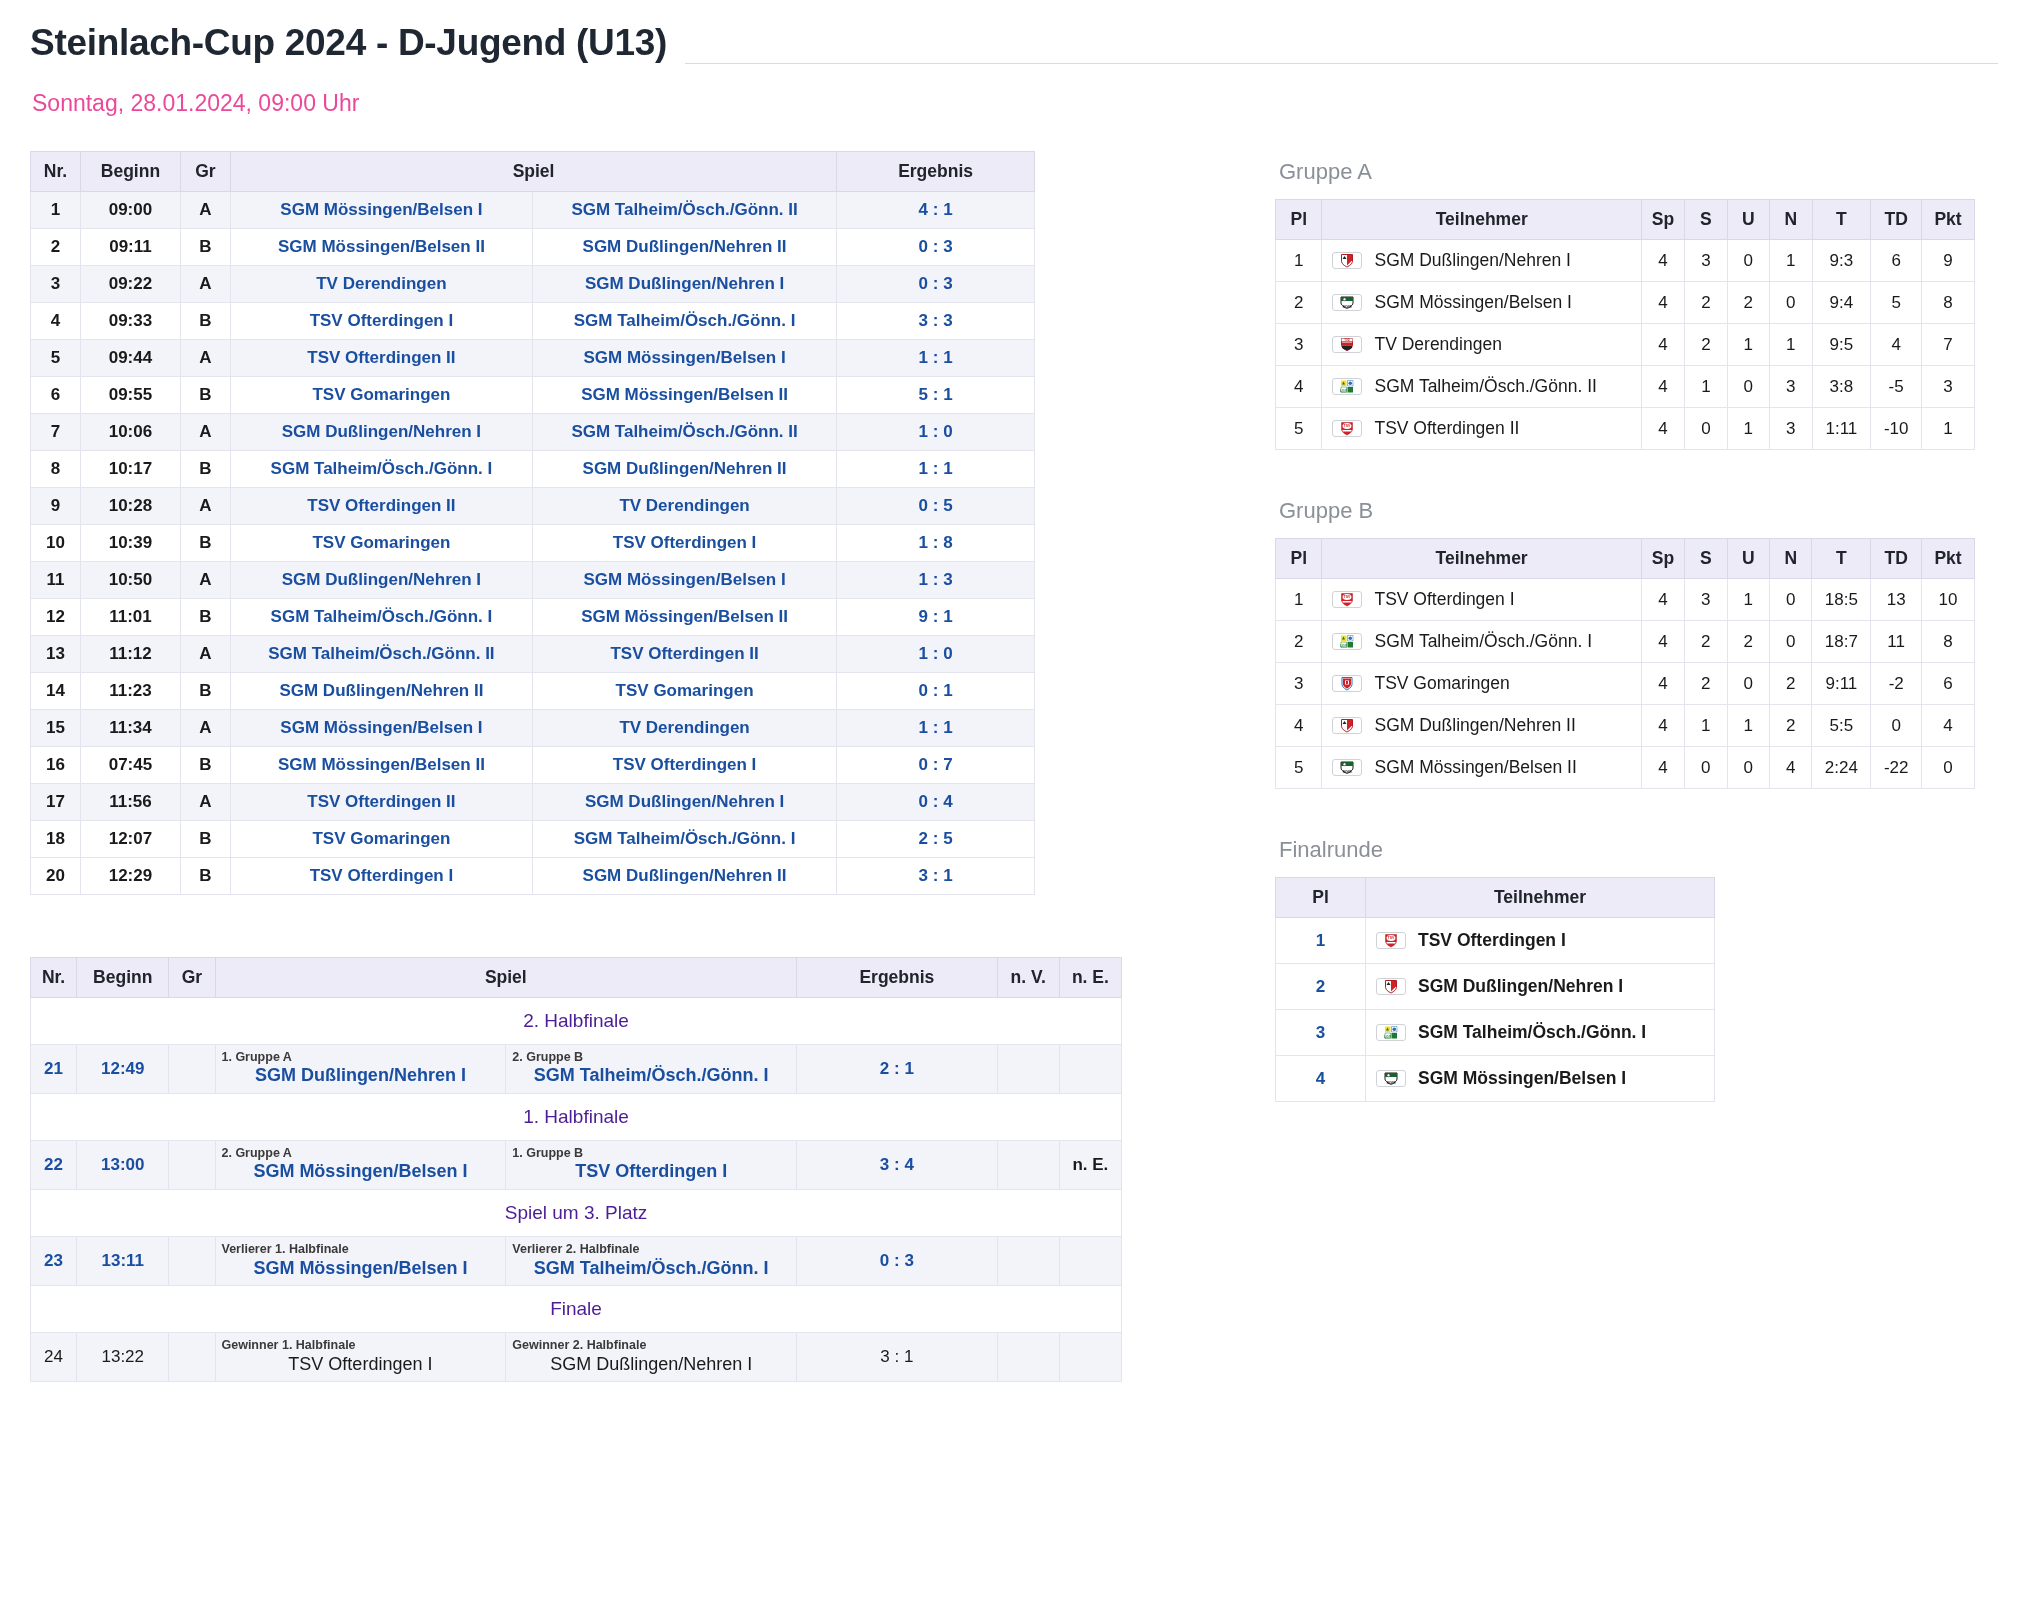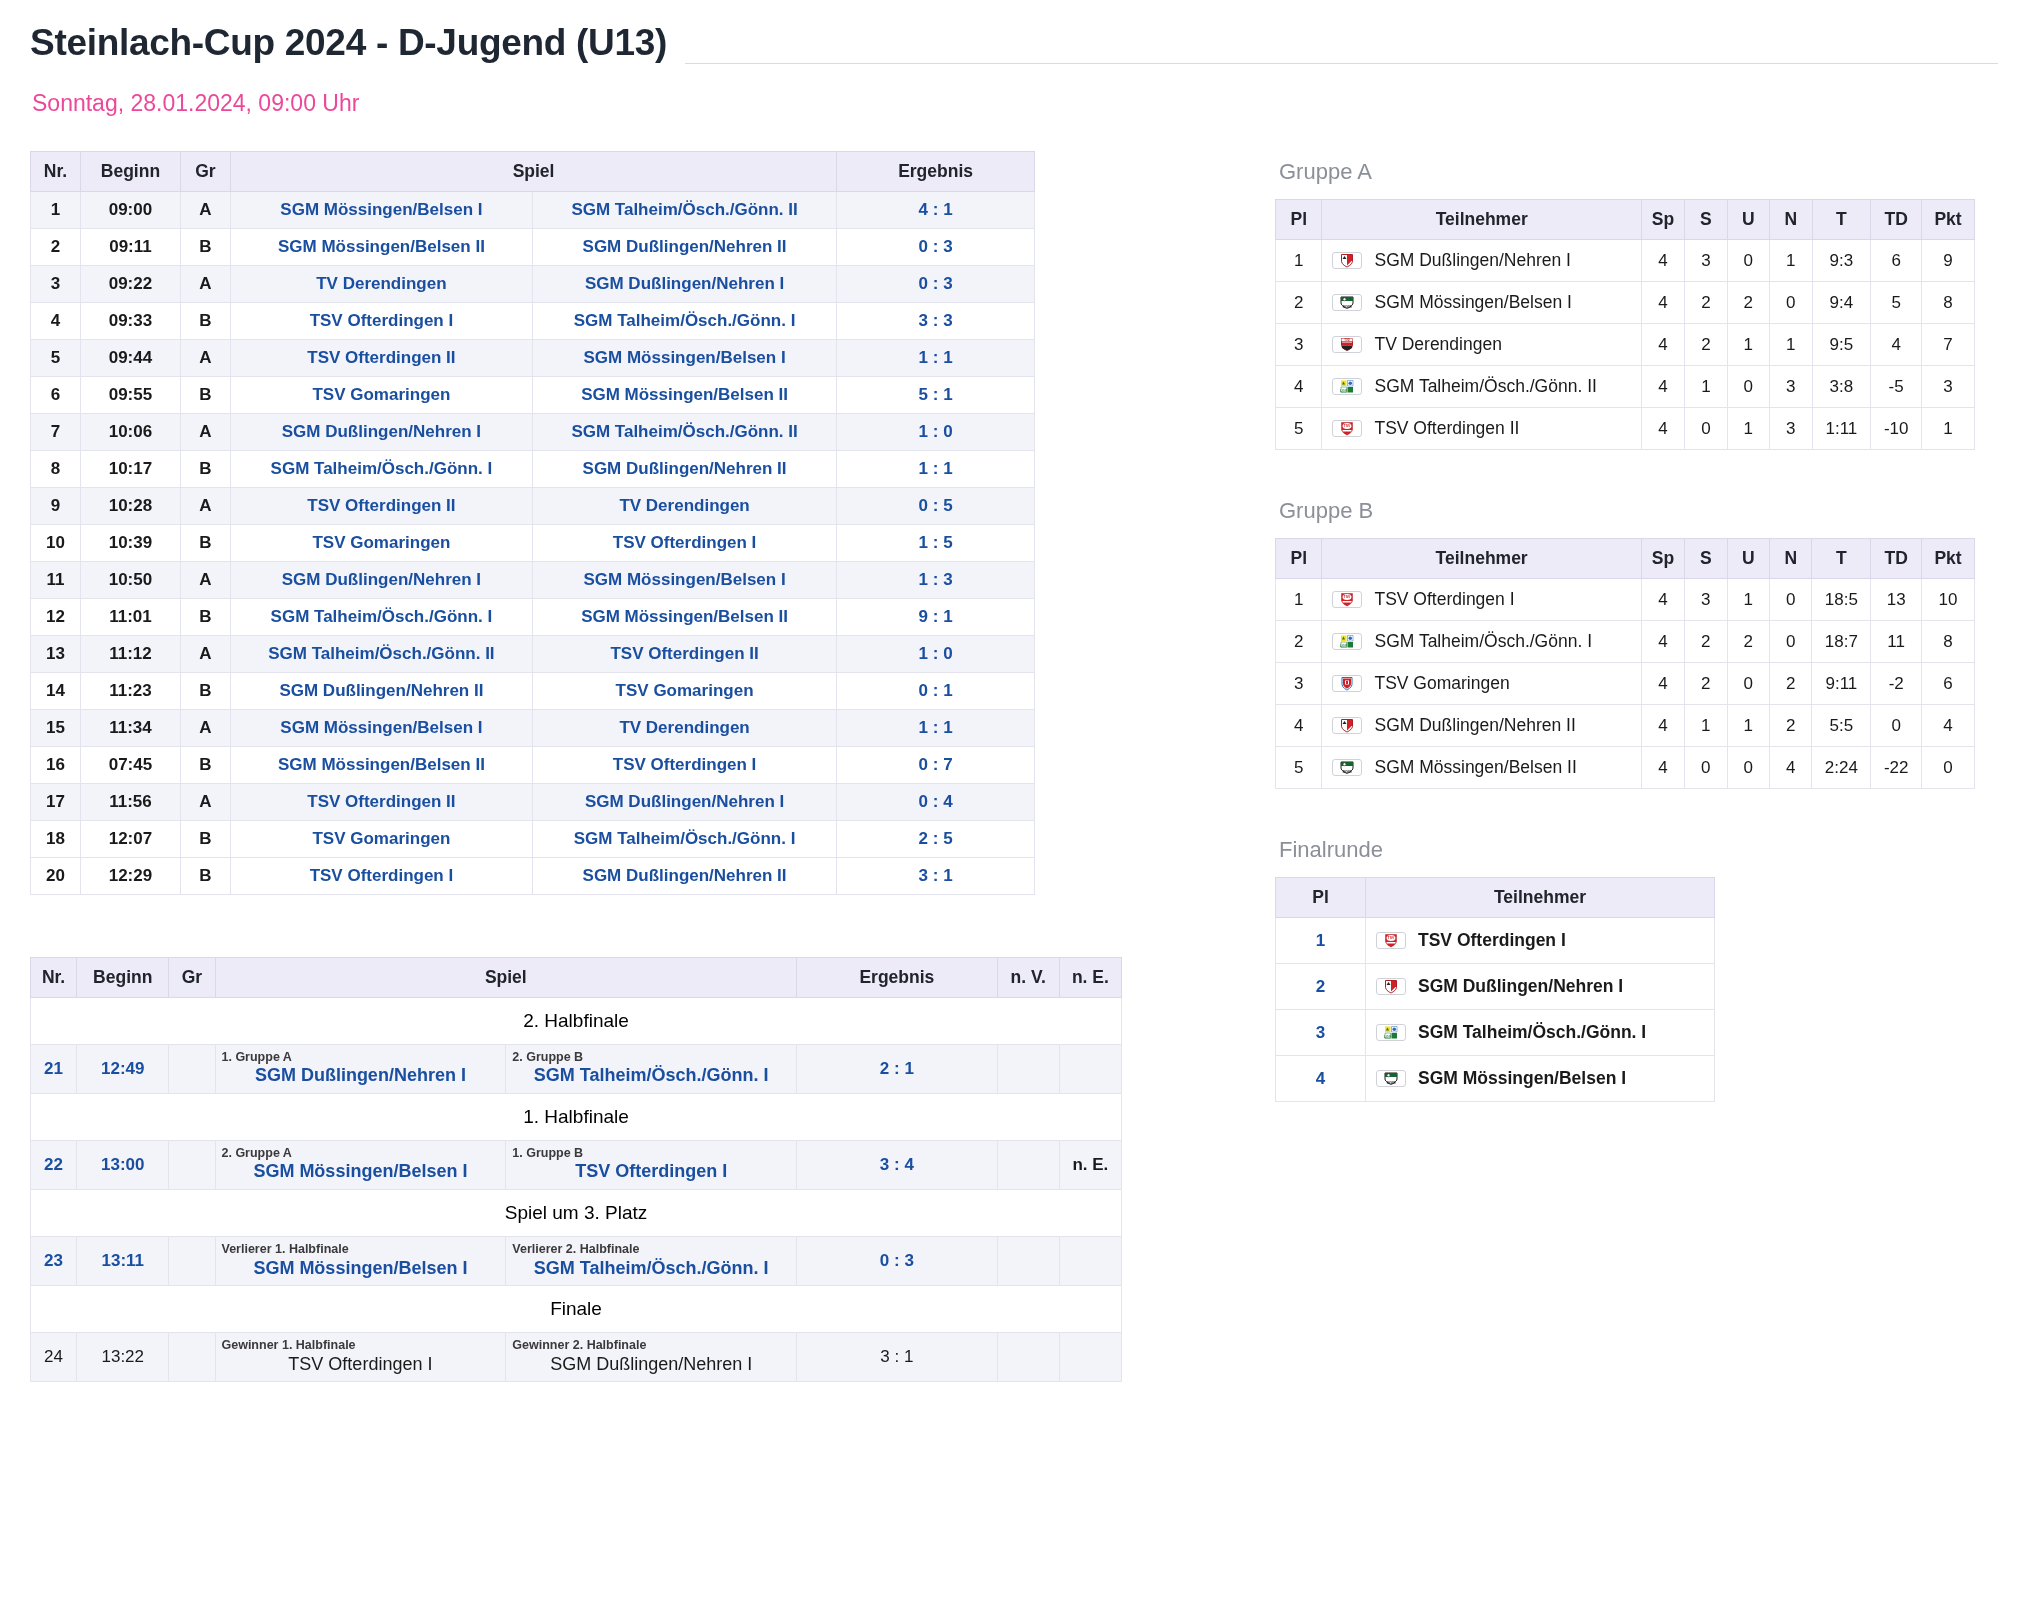--- a/index.html
+++ b/index.html
@@ -99,21 +99,21 @@
   .ko col.c-nr { width: 46px; }
   .ko col.c-beg { width: 92px; }
   .ko col.c-gr  { width: 46px; }
   .ko col.c-h   { width: 290px; }
   .ko col.c-a   { width: 290px; }
   .ko col.c-erg { width: 200px; }
   .ko col.c-nv  { width: 62px; }
   .ko col.c-ne  { width: 62px; }
   .ko td.round-label {
     background: #ffffff;
-    color: #000000;
+    color: #4c1d95;
     font-weight: normal;
     font-size: 19px;
     padding: 12px 6px;
     border: 1px solid #e4e4ef;
   }
   .ko td.team {
     text-align: center;
     padding: 5px 6px 7px 6px;
     line-height: 1.15;
   }
@@ -298,21 +298,21 @@
               <td class="home">TSV Ofterdingen II</td>
               <td class="away">TV Derendingen</td>
               <td class="erg">0 : 5</td>
             </tr>
             <tr class="even">
               <td class="nr">10</td>
               <td class="beg">10:39</td>
               <td class="gr">B</td>
               <td class="home">TSV Gomaringen</td>
               <td class="away">TSV Ofterdingen I</td>
-              <td class="erg">1 : 5</td>
+              <td class="erg">1 : 8</td>
             </tr>
             <tr class="odd">
               <td class="nr">11</td>
               <td class="beg">10:50</td>
               <td class="gr">A</td>
               <td class="home">SGM Dußlingen/Nehren I</td>
               <td class="away">SGM Mössingen/Belsen I</td>
               <td class="erg">1 : 3</td>
             </tr>
             <tr class="even">

